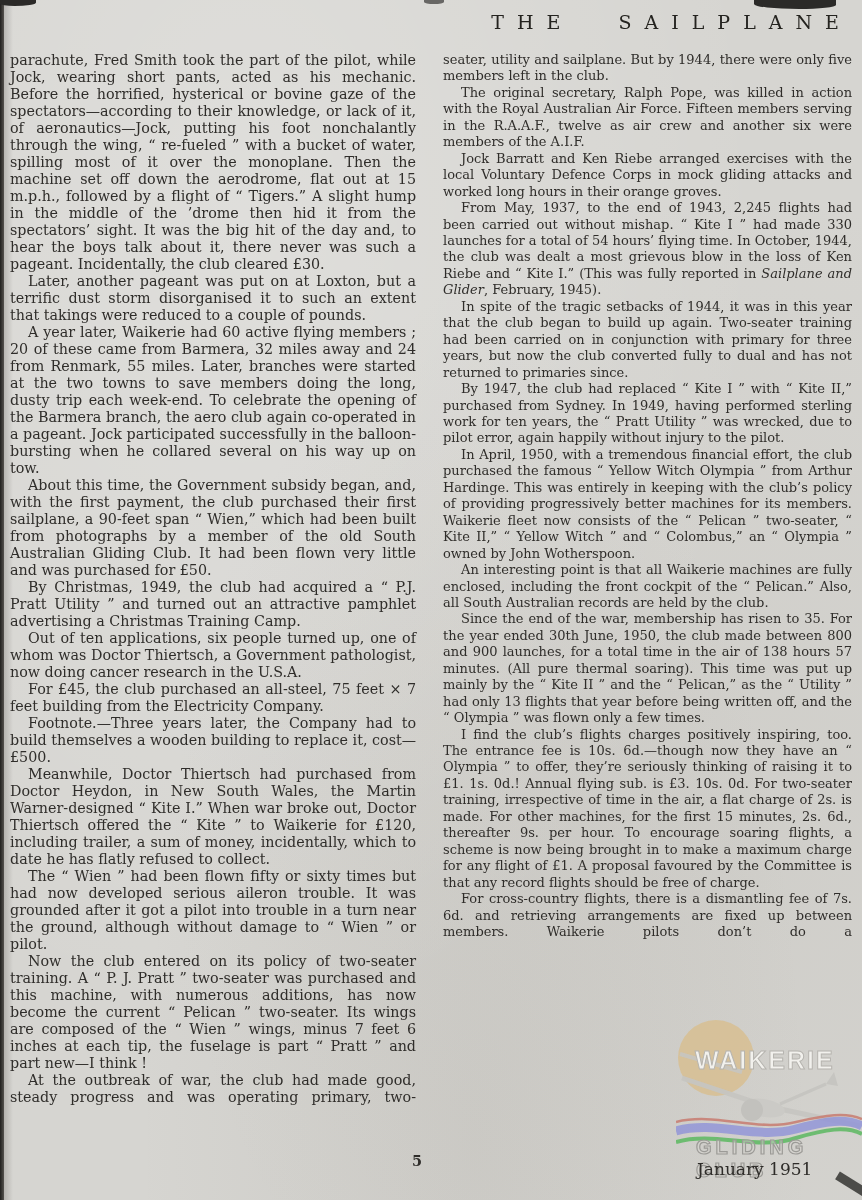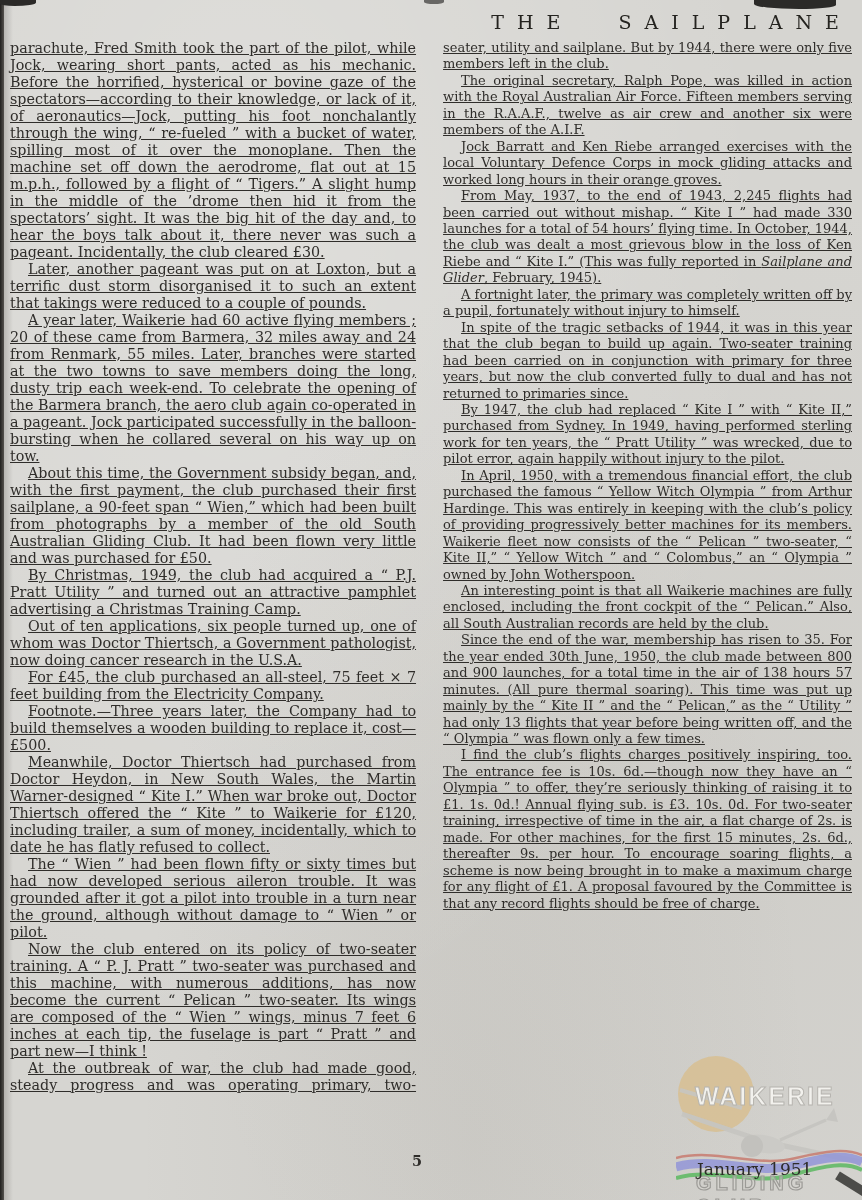--- a/index.html
+++ b/index.html
@@ -22,31 +22,31 @@
     background:linear-gradient(to right, rgba(60,55,50,0.22), rgba(0,0,0,0)); }
   .smudge { position:absolute; background:#2b2a28; }
   .smudge-top-left   { left:0; top:0; width:36px; height:6px; border-radius:0 0 60% 40%; }
   .smudge-top-mid    { left:424px; top:0; width:20px; height:4px; opacity:.65; border-radius:0 0 50% 50%; }
   .smudge-top-right  { left:754px; top:0; width:82px; height:9px; border-radius:0 0 45% 55%; }
   .smudge-bot-right  { left:834px; top:1183px; width:46px; height:9px; transform:rotate(32deg); opacity:.8; }
 
   .masthead { position:absolute; top:11px; left:10px; width:842px; text-align:right;
     font-size:19px; font-weight:normal; letter-spacing:13px; word-spacing:26px; color:#24231f; }
 
-  .columns { position:absolute; top:40px; left:10px; width:842px; display:flex; gap:27px; z-index:1;text-decoration:underline; }
+  .columns { position:absolute; top:52px; left:10px; width:842px; display:flex; gap:27px; z-index:1; }
   .col { text-align:justify; }
   .col-left  { width:414px; font-size:14.3px; line-height:17.0px; }
   .col-right { width:417px; font-size:13px; line-height:16.45px; }
   .para { text-indent:18px; }
   .para.first { text-indent:0; }
   .para.cont { text-align-last:justify; }
   .italic { font-style:italic; }
 
   
-  .watermark { position:absolute; left:676px; top:1056px; width:186px; height:144px; z-index:0; }
+  .watermark { position:absolute; left:676px; top:1020px; width:186px; height:144px; z-index:0; }
   .wm-sun { position:absolute; left:2px; top:0; width:76px; height:76px; border-radius:50%;
     background:#d7bf93; opacity:.88; }
   .wm-name { position:absolute; left:19px; top:26px;
     font-family:"Liberation Sans", sans-serif; font-weight:bold; font-size:25px; letter-spacing:2px;
     color:#f2f1ed; -webkit-text-stroke:1px #b6b4af; }
   .wm-art { position:absolute; left:0; top:0; }
   .wm-club { position:absolute; left:20px; top:116px;
     font-family:"Liberation Sans", sans-serif; font-weight:bold; font-size:20px; letter-spacing:4px;
     color:rgba(214,213,209,0.45); -webkit-text-stroke:1.2px #9c9b97; }
 
@@ -96,24 +96,24 @@
     <p class="para">Meanwhile, Doctor Thiertsch had purchased from Doctor Heydon, in New South Wales, the Martin Warner-designed “ Kite I.” When war broke out, Doctor Thiertsch offered the “ Kite ” to Waikerie for £120, including trailer, a sum of money, incidentally, which to date he has flatly refused to collect.</p>
     <p class="para">The “ Wien ” had been flown fifty or sixty times but had now developed serious aileron trouble. It was grounded after it got a pilot into trouble in a turn near the ground, although without damage to “ Wien ” or pilot.</p>
     <p class="para">Now the club entered on its policy of two-seater training. A “ P. J. Pratt ” two-seater was purchased and this machine, with numerous additions, has now become the current “ Pelican ” two-seater. Its wings are composed of the “ Wien ” wings, minus 7 feet 6 inches at each tip, the fuselage is part “ Pratt ” and part new—I think !</p>
     <p class="para cont">At the outbreak of war, the club had made good, steady progress and was operating primary, two-</p>
   </div>
   <div class="col col-right">
     <p class="para first">seater, utility and sailplane. But by 1944, there were only five members left in the club.</p>
     <p class="para">The original secretary, Ralph Pope, was killed in action with the Royal Australian Air Force. Fifteen members serving in the R.A.A.F., twelve as air crew and another six were members of the A.I.F.</p>
     <p class="para">Jock Barratt and Ken Riebe arranged exercises with the local Voluntary Defence Corps in mock gliding attacks and worked long hours in their orange groves.</p>
     <p class="para"><span>From May, 1937, to the end of 1943, 2,245 flights had been carried out without mishap. “ Kite I ” had made 330 launches for a total of 54 hours’ flying time. In October, 1944, the club was dealt a most grievous blow in the loss of Ken Riebe and “ Kite I.” (This was fully reported in </span><span class="italic">Sailplane and Glider</span><span>, February, 1945).</span></p>
-    <p class="para">A fortnight later, the primary was completely written off by a pupil, fortunately without injury to himself.</p>
     <p class="para">In spite of the tragic setbacks of 1944, it was in this year that the club began to build up again. Two-seater training had been carried on in conjunction with primary for three years, but now the club converted fully to dual and has not returned to primaries since.</p>
     <p class="para">By 1947, the club had replaced “ Kite I ” with “ Kite II,” purchased from Sydney. In 1949, having performed sterling work for ten years, the “ Pratt Utility ” was wrecked, due to pilot error, again happily without injury to the pilot.</p>
     <p class="para">In April, 1950, with a tremendous financial effort, the club purchased the famous “ Yellow Witch Olympia ” from Arthur Hardinge. This was entirely in keeping with the club’s policy of providing progressively better machines for its members. Waikerie fleet now consists of the “ Pelican ” two-seater, “ Kite II,” “ Yellow Witch ” and “ Colombus,” an “ Olympia ” owned by John Wotherspoon.</p>
     <p class="para">An interesting point is that all Waikerie machines are fully enclosed, including the front cockpit of the “ Pelican.” Also, all South Australian records are held by the club.</p>
     <p class="para">Since the end of the war, membership has risen to 35. For the year ended 30th June, 1950, the club made between 800 and 900 launches, for a total time in the air of 138 hours 57 minutes. (All pure thermal soaring). This time was put up mainly by the “ Kite II ” and the “ Pelican,” as the “ Utility ” had only 13 flights that year before being written off, and the “ Olympia ” was flown only a few times.</p>
     <p class="para">I find the club’s flights charges positively inspiring, too. The entrance fee is 10s. 6d.—though now they have an “ Olympia ” to offer, they’re seriously thinking of raising it to £1. 1s. 0d.! Annual flying sub. is £3. 10s. 0d. For two-seater training, irrespective of time in the air, a flat charge of 2s. is made. For other machines, for the first 15 minutes, 2s. 6d., thereafter 9s. per hour. To encourage soaring flights, a scheme is now being brought in to make a maximum charge for any flight of £1. A proposal favoured by the Committee is that any record flights should be free of charge.</p>
+    <p class="para cont">For cross-country flights, there is a dismantling fee of 7s. 6d. and retrieving arrangements are fixed up between members. Waikerie pilots don’t do a</p>
   </div>
 </div>
 
 <div class="page-number">5</div>
 <div class="issue-date">January 1951</div>
 
 </body></html>

